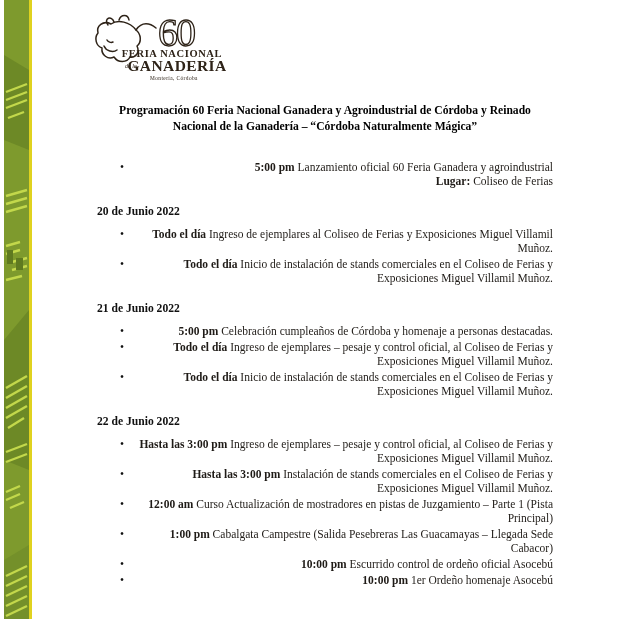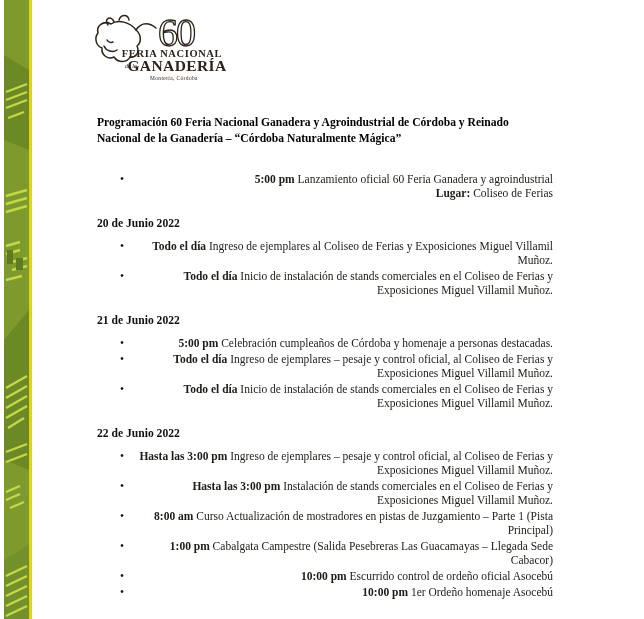--- a/index.html
+++ b/index.html
@@ -9,21 +9,21 @@
 
   
   .strip { position:absolute; left:4px; top:0; width:28px; height:619px; }
 
   
   .logo { position:absolute; left:92px; top:7px; width:134px; height:76px; }
 
   
   .content { position:absolute; left:97px; top:103px; width:456px; }
 
-  .doc-title { font-weight:bold; font-size:11.6px; line-height:15.5px; color:#000;margin-top:12px; }
+  .doc-title { text-align:center; font-weight:bold; font-size:11.6px; line-height:15.5px; color:#000; }
   .doc-title span { display:block; }
 
   .sections { margin-top:26px; }
   section { margin-bottom:17px; }
   h2.date { font-size:11.6px; font-weight:bold; line-height:14px; margin-bottom:8px; color:#111; }
   ul.events { list-style:none; }
   ul.events li { position:relative; padding-left:36px; font-size:11.5px; line-height:14px; margin-bottom:2px;text-align:right; }
   ul.events li::before { content:"•"; position:absolute; left:23px; top:0; font-size:11.5px; line-height:14px; color:#111; }
   .b { font-weight:bold; }
 </style>
@@ -124,21 +124,21 @@
             <li><span class="b">5:00 pm</span> <span>Celebración cumpleaños de Córdoba y homenaje a personas destacadas.</span></li>
             <li><span class="b">Todo el día</span> <span>Ingreso de ejemplares – pesaje y control oficial, al Coliseo de Ferias y Exposiciones Miguel Villamil Muñoz.</span></li>
             <li><span class="b">Todo el día</span> <span>Inicio de instalación de stands comerciales en el Coliseo de Ferias y Exposiciones Miguel Villamil Muñoz.</span></li>
           </ul>
         </section>
         <section>
           <h2 class="date">22 de Junio 2022</h2>
           <ul class="events">
             <li><span class="b">Hasta las 3:00 pm</span> <span>Ingreso de ejemplares – pesaje y control oficial, al Coliseo de Ferias y Exposiciones Miguel Villamil Muñoz.</span></li>
             <li><span class="b">Hasta las 3:00 pm</span> <span>Instalación de stands comerciales en el Coliseo de Ferias y Exposiciones Miguel Villamil Muñoz.</span></li>
-            <li><span class="b">8:00 am</span> <span>Curso Actualización de mostradores en pistas de Juzgamiento – Parte 1 (Pista Principal)</span></li>
+            <li><span class="b">12:00 am</span> <span>Curso Actualización de mostradores en pistas de Juzgamiento – Parte 1 (Pista Principal)</span></li>
             <li><span class="b">1:00 pm</span> <span>Cabalgata Campestre (Salida Pesebreras Las Guacamayas – Llegada Sede Cabacor)</span></li>
             <li><span class="b">10:00 pm</span> <span>Escurrido control de ordeño oficial Asocebú</span></li>
             <li><span class="b">10:00 pm</span> <span>1er Ordeño homenaje Asocebú</span></li>
           </ul>
         </section>
       </div>
   </div>
 
 </div>
 

